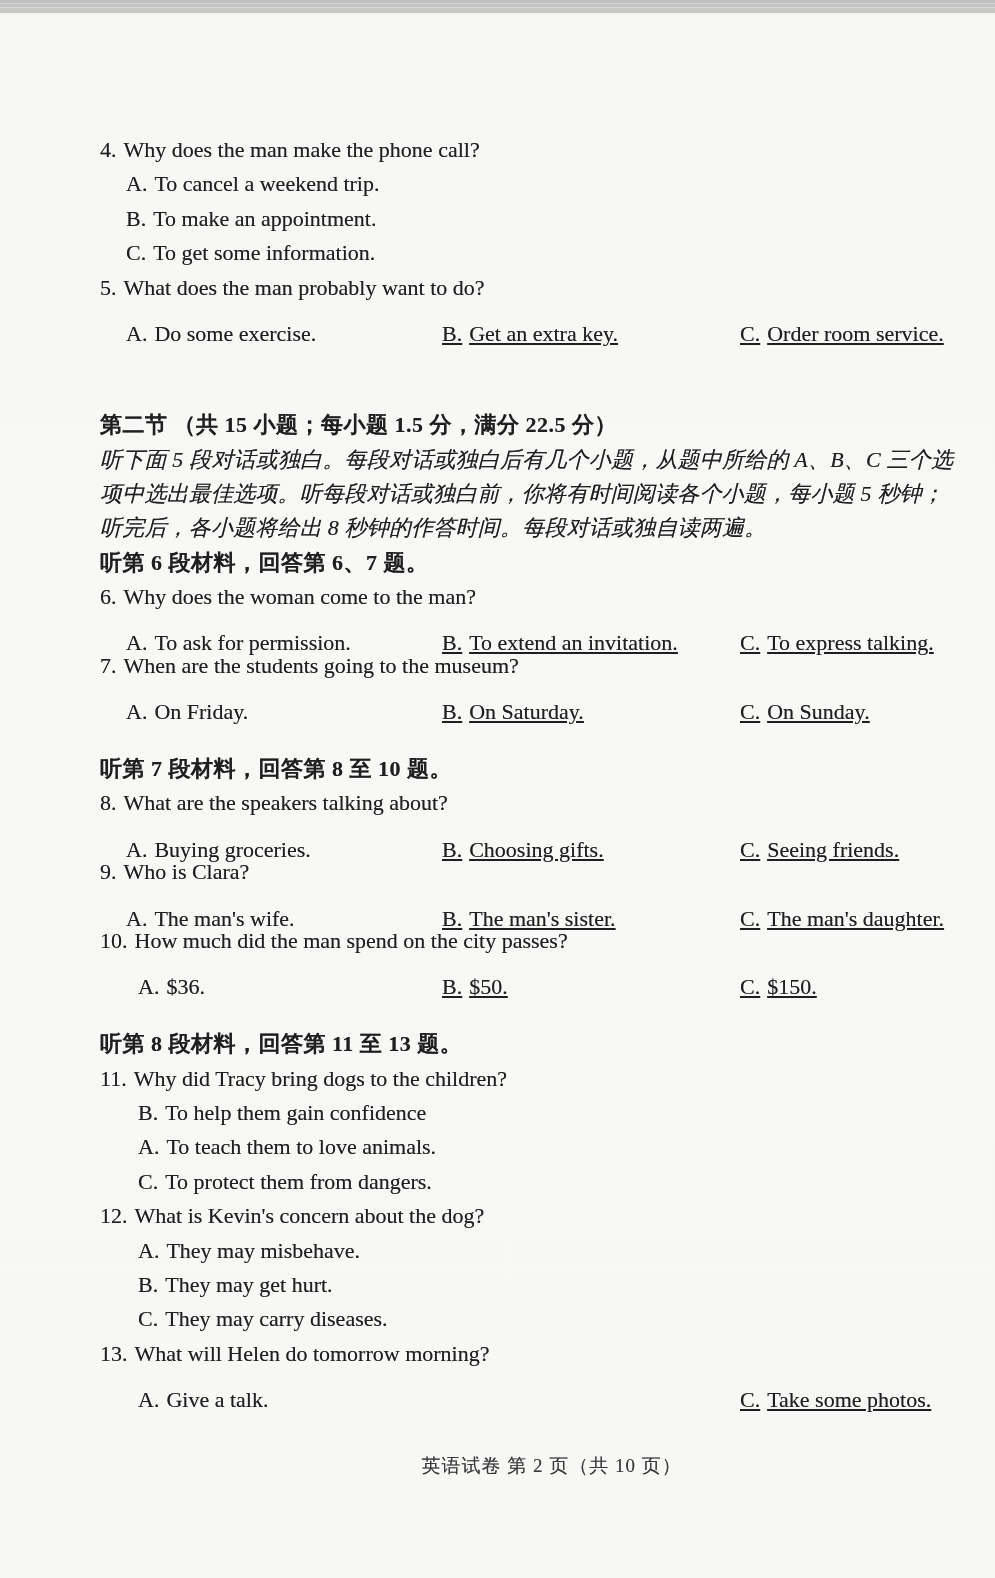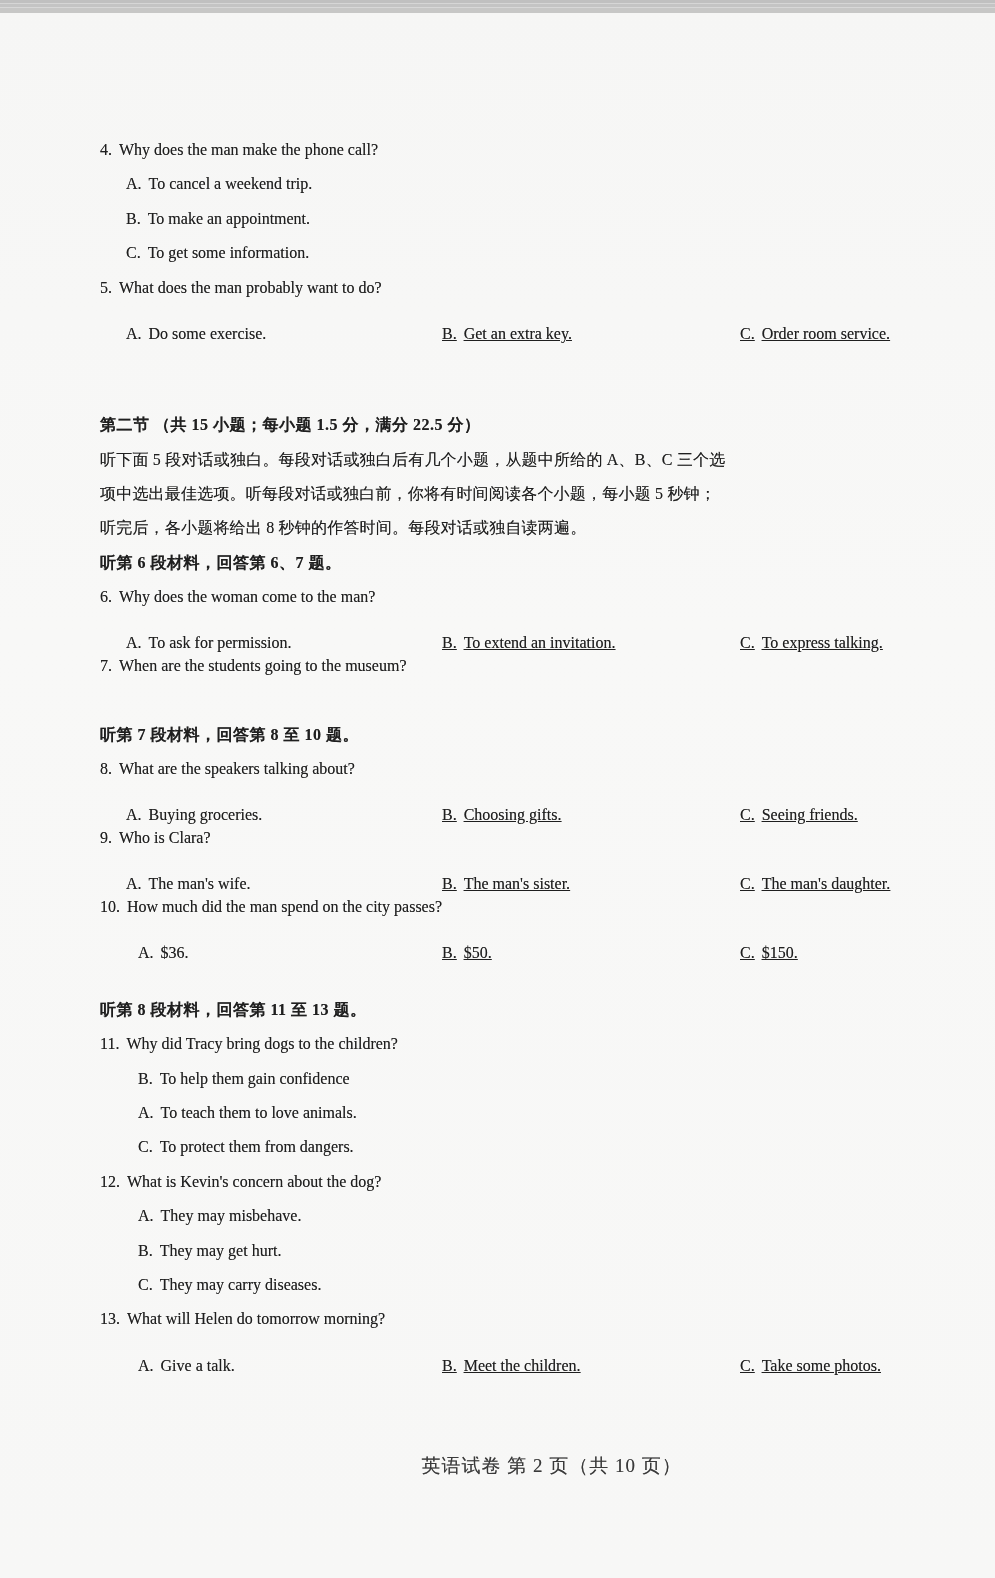--- a/index.html
+++ b/index.html
@@ -24,25 +24,25 @@
       #d8d8d8 7px,#d8d8d8 8px,
       #c7c7c6 8px,#c7c7c6 13px);
   }
   .content {
     position:absolute; left:100px; top:133px; width:860px;
   }
   .line {
     position:relative;
     height:34.4px; line-height:34.4px;
     white-space:nowrap;
-    font-size:16px;
+    font-size:22px;
     text-shadow:0 0 0.5px rgba(30,30,30,0.55);
   }
   .cjk-bold { font-weight:700; letter-spacing:0.5px; }
-  .para { letter-spacing:0.2px; }
+  .para { letter-spacing:0.2px;font-style:italic; }
   .gap { width:100%; }
   .q-num { padding-right:7px; }
   
   .d1 .opt-indent { padding-left:26px; }
   .d2 .opt-indent { padding-left:38px; }
   .opt-label { padding-right:7px; }
   
   .cell { position:absolute; top:0; white-space:nowrap;margin-top:12px; }
   .cell-a.d1 { left:26px; }
   .cell-a.d2 { left:38px; }
@@ -79,20 +79,25 @@
       <div class="line para"><span>项中选出最佳选项。听每段对话或独白前，你将有时间阅读各个小题，每小题 5 秒钟；</span></div>
       <div class="line para"><span>听完后，各小题将给出 8 秒钟的作答时间。每段对话或独自读两遍。</span></div>
       <div class="line cjk-bold"><span>听第 6 段材料，回答第 6、7 题。</span></div>
       <div class="line d1"><span class="q-num">6.</span><span class="q-text">Why does the woman come to the man?</span></div>
       <div class="line d1">
         <span class="cell cell-a d1"><span class="opt-label">A.</span><span class="opt-text">To ask for permission.</span></span>
         <span class="cell cell-b"><span class="opt-label">B.</span><span class="opt-text">To extend an invitation.</span></span>
         <span class="cell cell-c"><span class="opt-label">C.</span><span class="opt-text">To express talking.</span></span>
       </div>
       <div class="line d1"><span class="q-num">7.</span><span class="q-text">When are the students going to the museum?</span></div>
+      <div class="line d1">
+        <span class="cell cell-a d1"><span class="opt-label">A.</span><span class="opt-text">On Friday.</span></span>
+        <span class="cell cell-b"><span class="opt-label">B.</span><span class="opt-text">On Saturday.</span></span>
+        <span class="cell cell-c"><span class="opt-label">C.</span><span class="opt-text">On Sunday.</span></span>
+      </div>
       <div class="gap" style="height: 34.4px;"></div>
       <div class="line cjk-bold"><span>听第 7 段材料，回答第 8 至 10 题。</span></div>
       <div class="line d1"><span class="q-num">8.</span><span class="q-text">What are the speakers talking about?</span></div>
       <div class="line d1">
         <span class="cell cell-a d1"><span class="opt-label">A.</span><span class="opt-text">Buying groceries.</span></span>
         <span class="cell cell-b"><span class="opt-label">B.</span><span class="opt-text">Choosing gifts.</span></span>
         <span class="cell cell-c"><span class="opt-label">C.</span><span class="opt-text">Seeing friends.</span></span>
       </div>
       <div class="line d1"><span class="q-num">9.</span><span class="q-text">Who is Clara?</span></div>
       <div class="line d1">
@@ -112,18 +117,17 @@
       <div class="line d2"><span class="opt-indent"><span class="opt-label">B.</span><span class="opt-text">To help them gain confidence</span></span></div>
       <div class="line d2"><span class="opt-indent"><span class="opt-label">A.</span><span class="opt-text">To teach them to love animals.</span></span></div>
       <div class="line d2"><span class="opt-indent"><span class="opt-label">C.</span><span class="opt-text">To protect them from dangers.</span></span></div>
       <div class="line d2"><span class="q-num">12.</span><span class="q-text">What is Kevin's concern about the dog?</span></div>
       <div class="line d2"><span class="opt-indent"><span class="opt-label">A.</span><span class="opt-text">They may misbehave.</span></span></div>
       <div class="line d2"><span class="opt-indent"><span class="opt-label">B.</span><span class="opt-text">They may get hurt.</span></span></div>
       <div class="line d2"><span class="opt-indent"><span class="opt-label">C.</span><span class="opt-text">They may carry diseases.</span></span></div>
       <div class="line d2"><span class="q-num">13.</span><span class="q-text">What will Helen do tomorrow morning?</span></div>
       <div class="line d2">
         <span class="cell cell-a d2"><span class="opt-label">A.</span><span class="opt-text">Give a talk.</span></span>
-        <span class="cell cell-b"><span class="opt-label">B.</span><span class="opt-text">Meet the children.</span></span>
         <span class="cell cell-c"><span class="opt-label">C.</span><span class="opt-text">Take some photos.</span></span>
       </div>
     </main>
   <div class="footer">英语试卷 第 2 页（共 10 页）</div>
 </div>
 
 </body></html>

